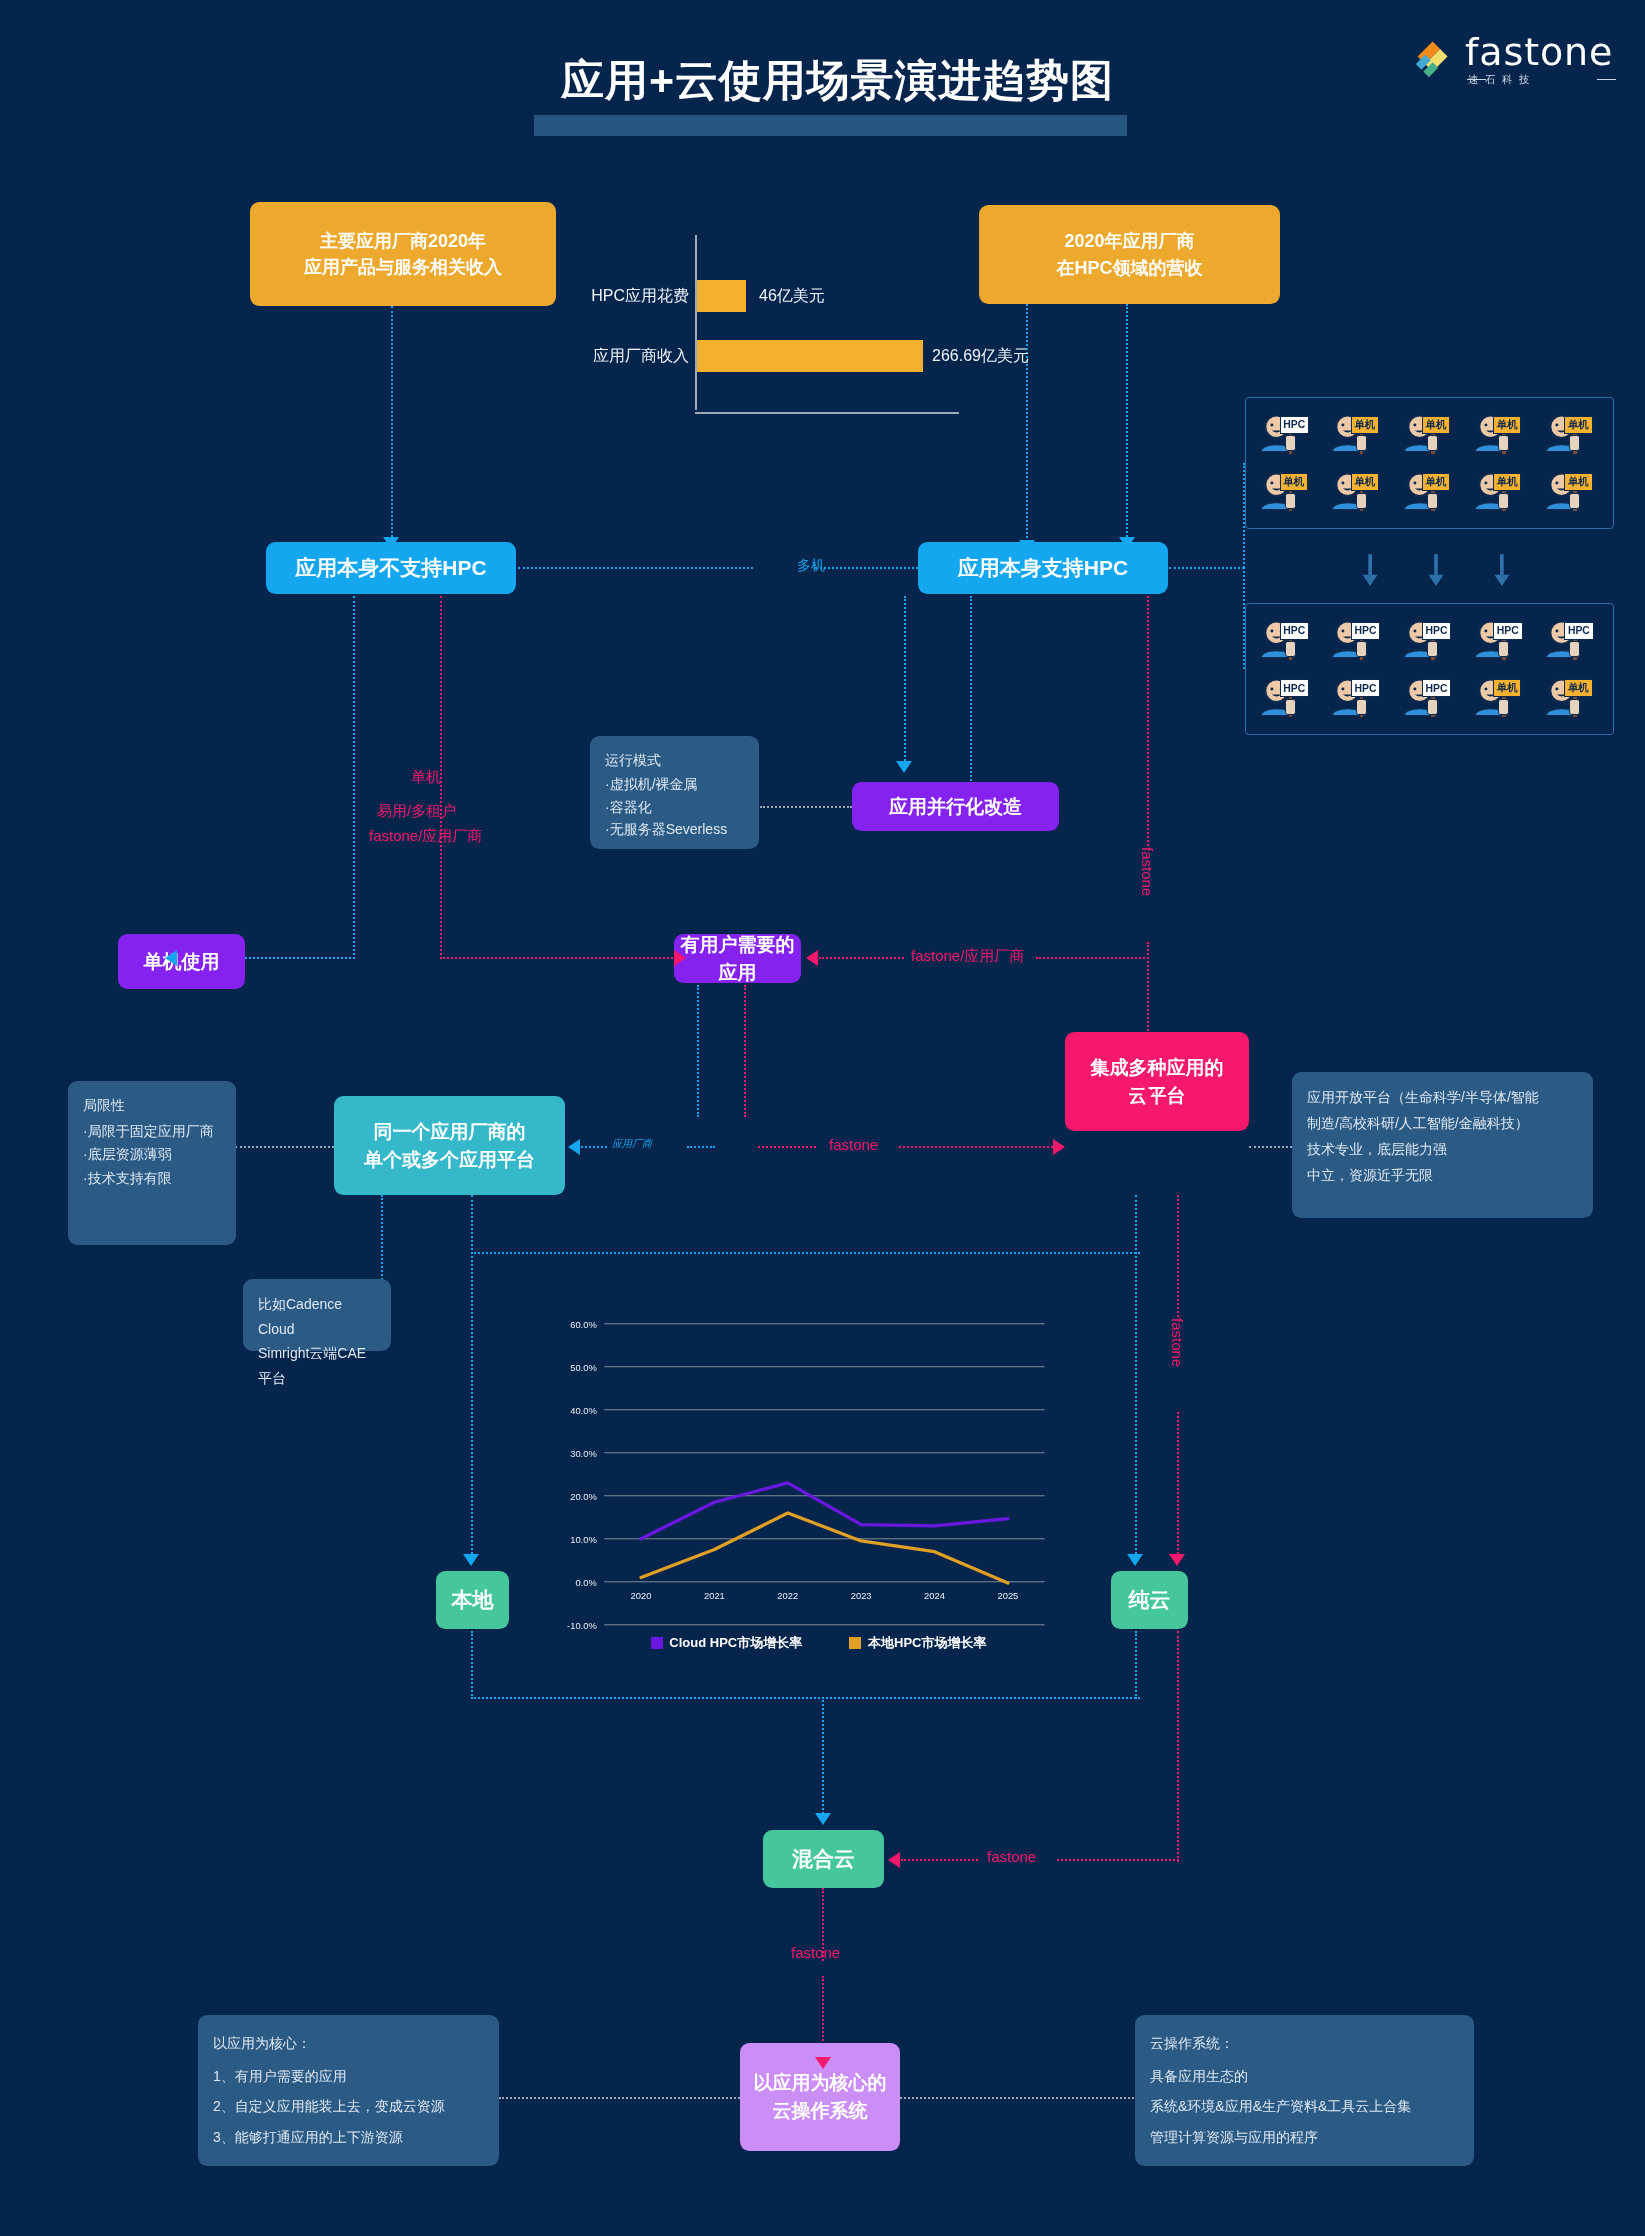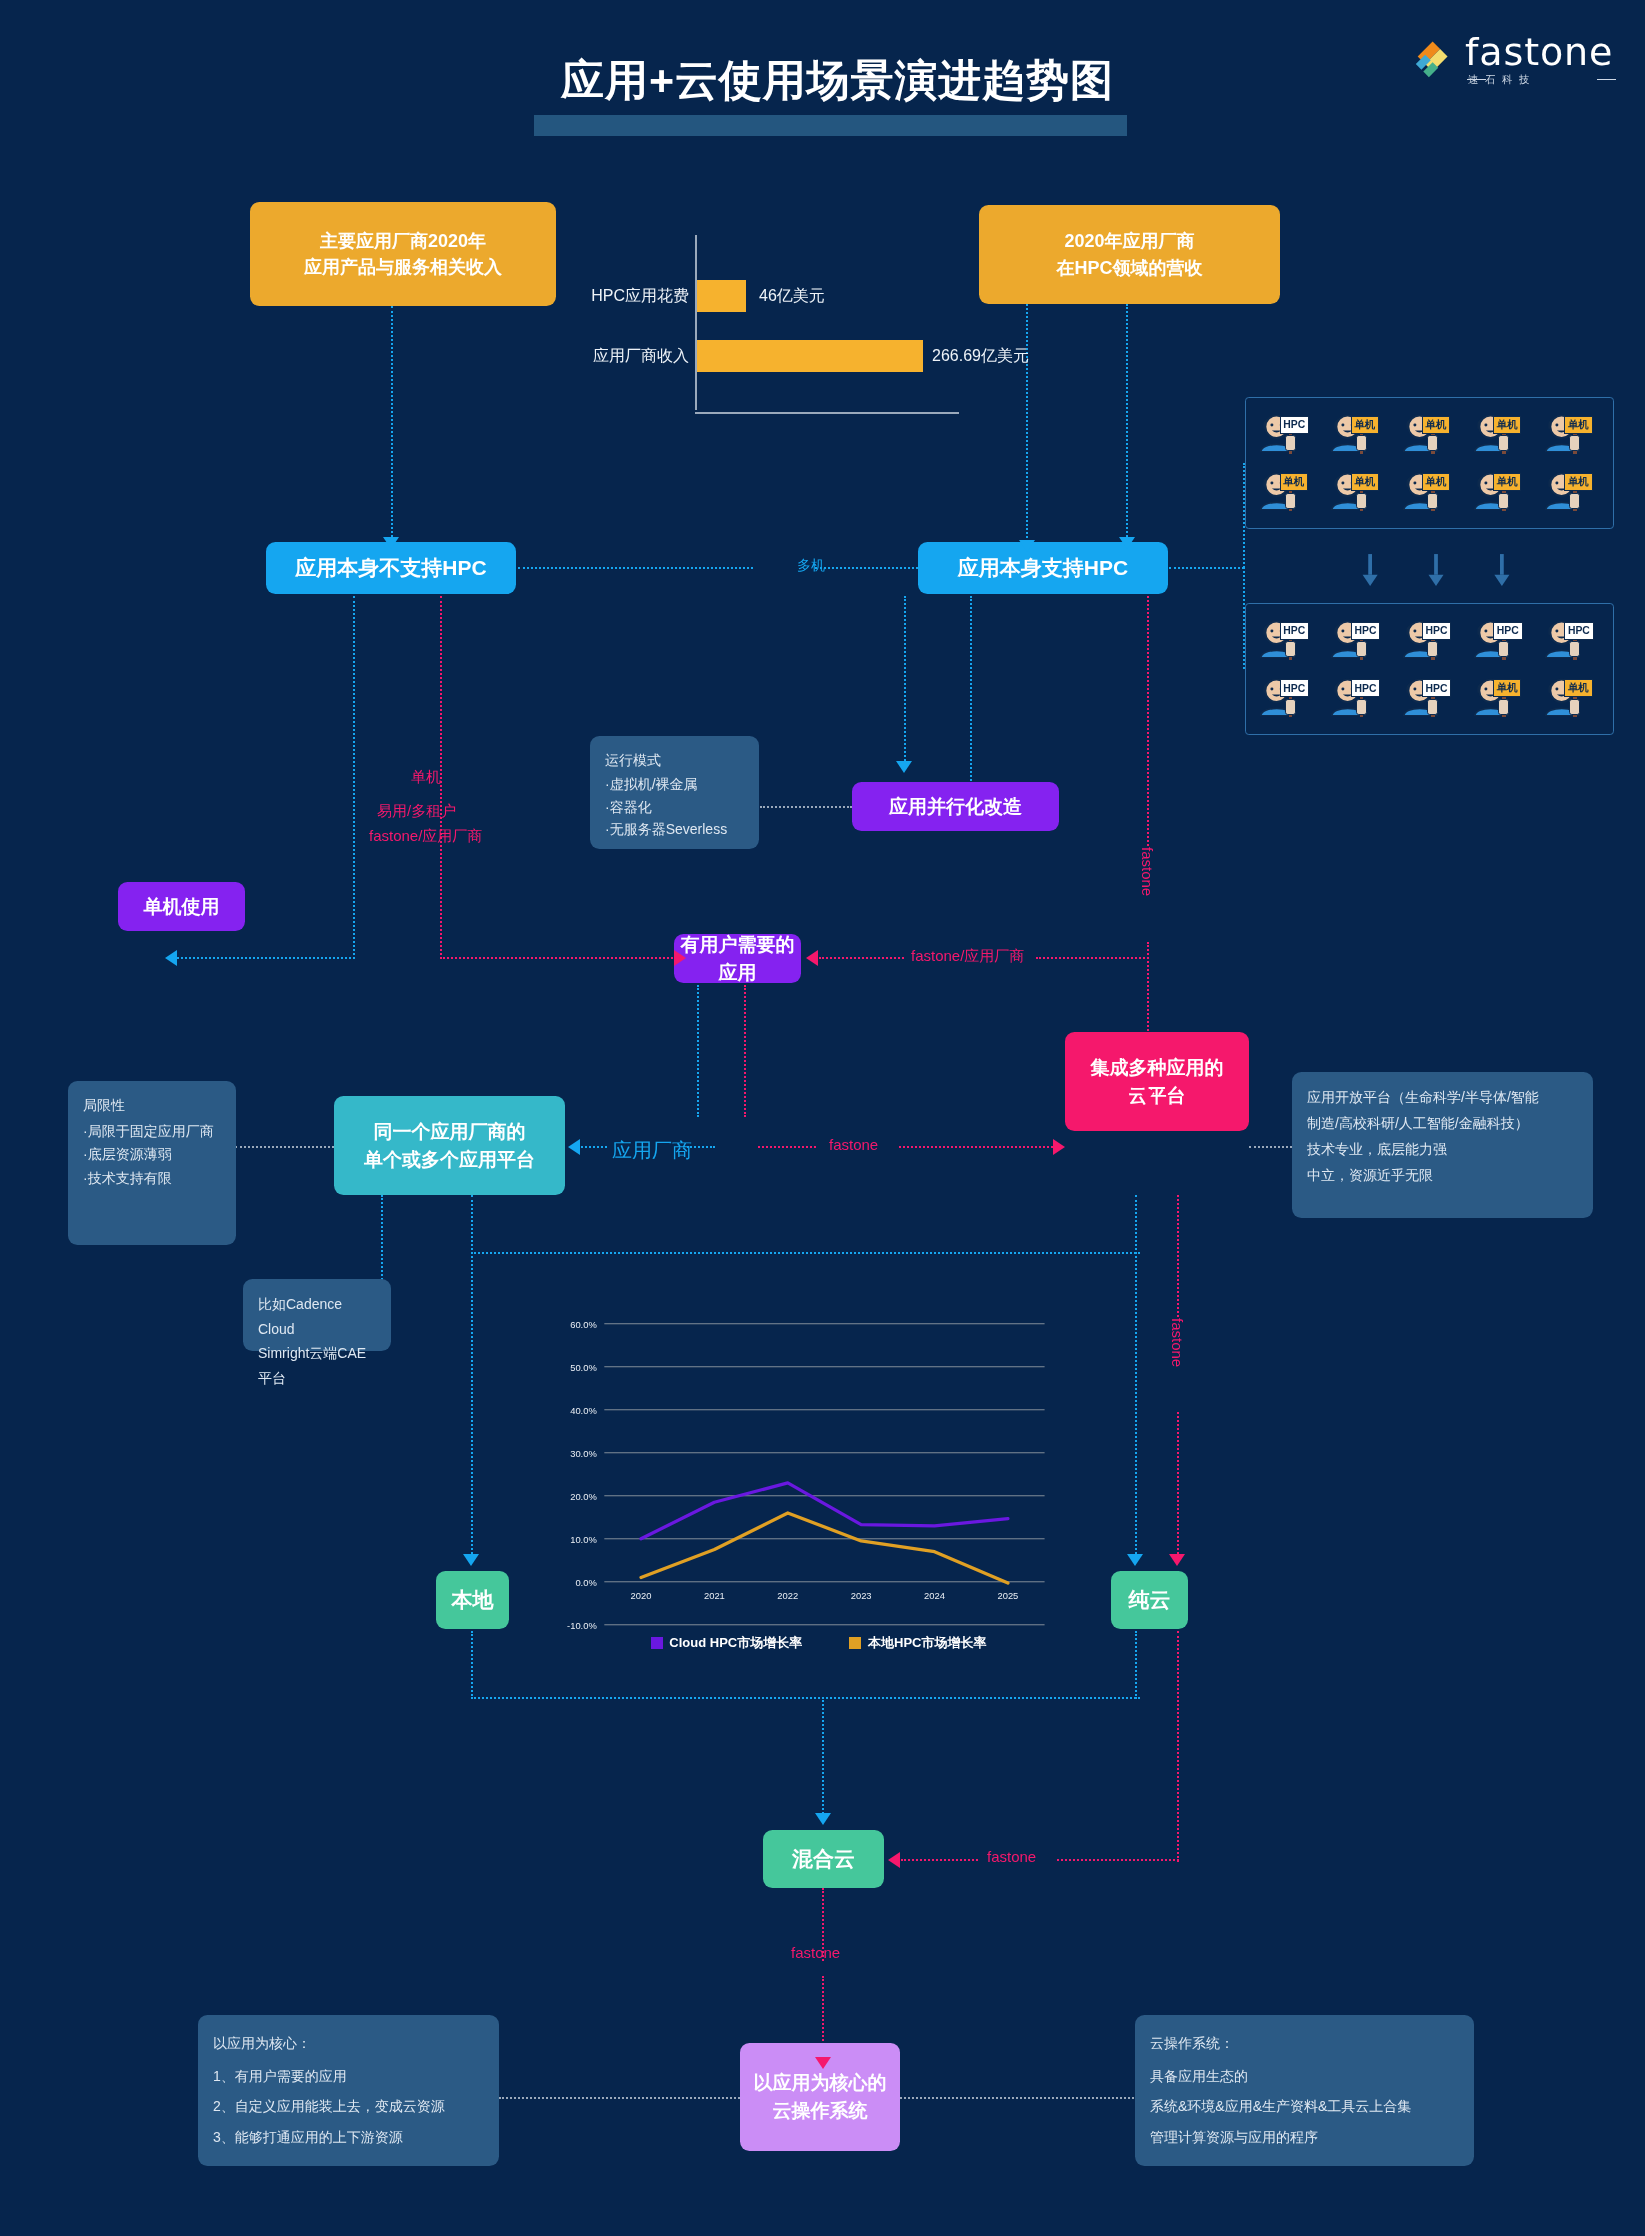--- a/index.html
+++ b/index.html
@@ -473,21 +473,21 @@
 <div class="elabel pinkL abs" style="left:369px; top:827px; font-size:15px;">fastone/应用厂商</div>
 
 <div class="ln vdot" style="left:353px; top:596px; height:363px;"></div>
 <div class="ln hdot" style="left:174px; top:957px; width:181px;"></div>
 <div class="arw left" style="left:165px; top:950px;"></div>
 
 <div class="ln vdot pink" style="left:440px; top:596px; height:363px;"></div>
 <div class="ln hdot pink" style="left:440px; top:957px; width:240px;"></div>
 <div class="arw pright" style="left:674px; top:950px;"></div>
 
-<div class="abs node purple" style="left:118px; top:882px; width:127px; height:49px; font-size:19px;">单机使用</div>
+<div class="abs node purple" style="left:118px; top:934px; width:127px; height:55px; font-size:19px;">单机使用</div>
 
 <div class="abs node purple" style="left:674px; top:934px; width:127px; height:49px; font-size:19px;">有用户需要的应用</div>
 
 <div class="arw pleft" style="left:806px; top:950px;"></div>
 <div class="ln hdot pink" style="left:819px; top:957px; width:85px;"></div>
 <div class="elabel pinkL abs" style="left:911px; top:947px; font-size:15px;">fastone/应用厂商</div>
 <div class="ln hdot pink" style="left:1036px; top:957px; width:113px;"></div>
 
 <div class="ln vdot pink" style="left:1147px; top:596px; height:250px;"></div>
 <div class="elabel pinkL vert abs" style="left:1139px; top:847px; font-size:15px;">fastone</div>
@@ -506,21 +506,21 @@
 
 <div class="abs node teal" style="left:334px; top:1096px; width:231px; height:99px; flex-direction:column; font-size:19px;">
   <div>同一个应用厂商的</div>
   <div>单个或多个应用平台</div>
 </div>
 
 <div class="ln hdot grey" style="left:235px; top:1146px; width:99px;"></div>
 
 <div class="arw left" style="left:568px; top:1139px;"></div>
 <div class="ln hdot" style="left:581px; top:1146px; width:26px;"></div>
-<div class="elabel blueL abs" style="left:612px; top:1137px; font-size:20px;">应用厂商</div>
+<div class="elabel blueL abs" style="left:612px; top:1137px; font-size:10px;font-style:italic;">应用厂商</div>
 <div class="ln hdot" style="left:687px; top:1146px; width:28px;"></div>
 
 <div class="ln hdot pink" style="left:758px; top:1146px; width:58px;"></div>
 <div class="elabel pinkL abs" style="left:829px; top:1136px; font-size:15px;">fastone</div>
 <div class="ln hdot pink" style="left:899px; top:1146px; width:158px;"></div>
 <div class="arw pright" style="left:1053px; top:1139px;"></div>
 
 <div class="abs node pink" style="left:1065px; top:1032px; width:184px; height:99px; flex-direction:column; font-size:19px;">
   <div>集成多种应用的</div>
   <div>云平台</div>

